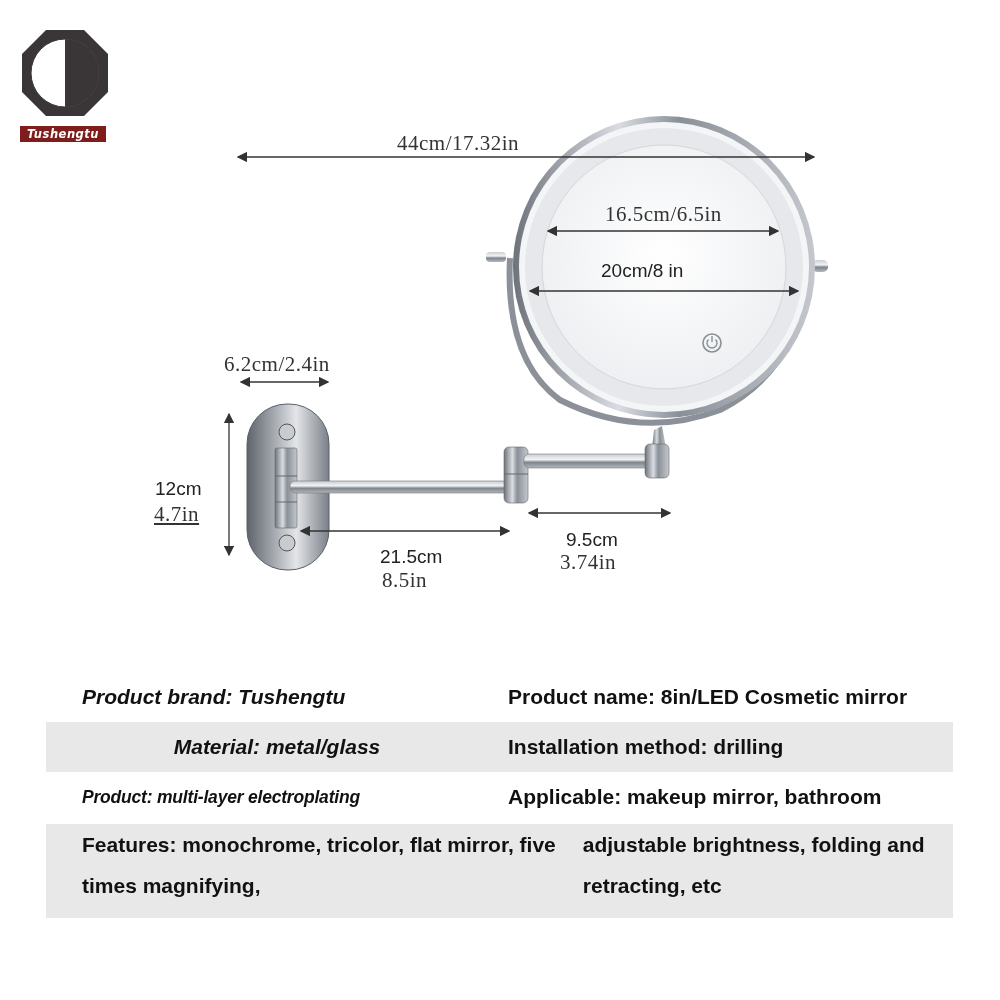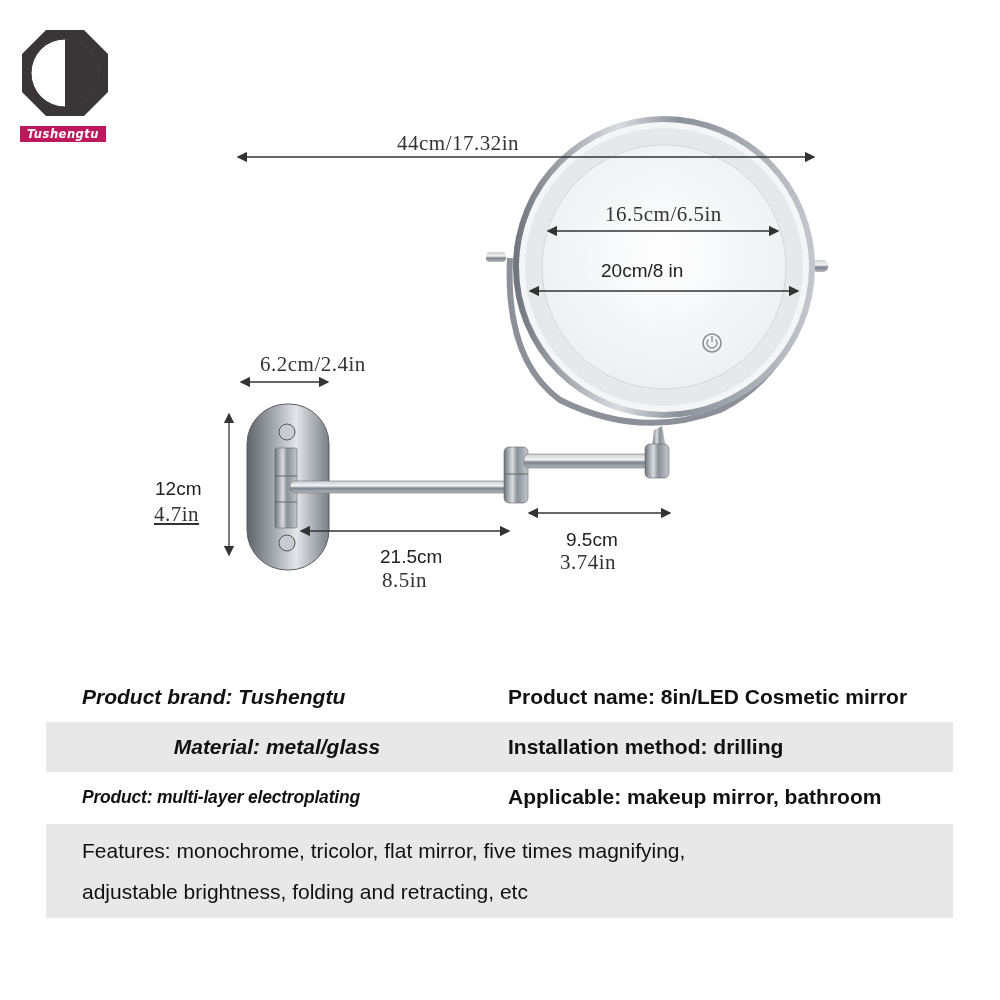--- a/index.html
+++ b/index.html
@@ -14,40 +14,40 @@
       font-family: "Liberation Serif", "DejaVu Serif", serif;
       font-size: 21px; color: #333; letter-spacing: 0.5px; white-space: nowrap;
     }
     .sans-label {
       font-family: "Liberation Sans", sans-serif;
       font-size: 19px; color: #222; white-space: nowrap;
     }
     
     .logo-badge {
       left: 20px; top: 126px; width: 86px; height: 16px;
-      background: #be185d; color: #fff;
+      background: #7f1d1d; color: #fff;
       font-family: "DejaVu Sans", sans-serif; font-weight: bold; font-style: italic;
       font-size: 11.5px; text-align: center; line-height: 16px; letter-spacing: 0.5px;
     }
     
     .spec-table { left: 46px; top: 672px; width: 907px; }
     .row {
       display: flex; align-items: center; height: 50px;
       font-family: "Liberation Sans", sans-serif; font-weight: bold; font-size: 21px;
       color: #111;
     }
     .row.shaded { background: #e8e8e8; text-align: center; }
     .row .c1 { width: 390px; padding-left: 36px; font-style: italic; }
     .row .c2 { padding-left: 36px; }
     .row .c1.small { font-size: 17.5px; letter-spacing: -0.2px; }
     .features {
       background: #e8e8e8; margin-top: 2px; height: 94px;
       padding-left: 36px; box-sizing: border-box;
-      font-weight: normal; font-size: 21px; color: #111;
-      display: flex; flex-direction: column; justify-content: center; line-height: 41px;
+      font-weight: bold; font-size: 21px; color: #111;
+      display: flex; justify-content: center; line-height: 41px;
     }
   </style>
 </head>
 <body>
 
 <div class="abs" style="left:18px;top:26px;width:90px;height:120px;">
   <svg width="90" height="90" viewBox="0 0 90 90" style="position:absolute;left:2px;top:2px;">
     <polygon points="26,2 64,2 88,26 88,64 64,88 26,88 2,64 2,26" fill="#3a3637"></polygon>
     <circle cx="45" cy="45" r="34" fill="#ffffff"></circle>
     <path d="M45,11 A34,34 0 0 1 45,79 Z" fill="#3a3637"></path>
@@ -124,21 +124,21 @@
   <line x1="530" y1="291" x2="798" y2="291" stroke="#333" stroke-width="1.3" marker-start="url(#ah)" marker-end="url(#ah)"></line>
   <line x1="241" y1="382" x2="328" y2="382" stroke="#333" stroke-width="1.3" marker-start="url(#ah)" marker-end="url(#ah)"></line>
   <line x1="229" y1="414" x2="229" y2="555" stroke="#333" stroke-width="1.3" marker-start="url(#ah)" marker-end="url(#ah)"></line>
   <line x1="301" y1="531" x2="509" y2="531" stroke="#333" stroke-width="1.3" marker-start="url(#ah)" marker-end="url(#ah)"></line>
   <line x1="529" y1="513" x2="670" y2="513" stroke="#333" stroke-width="1.3" marker-start="url(#ah)" marker-end="url(#ah)"></line>
 </svg>
 
 <div class="abs serif-label" style="left:397px;top:131px;">44cm/17.32in</div>
 <div class="abs serif-label" style="left:593px;top:202px;margin-left:12px;">16.5cm/6.5in</div>
 <div class="abs sans-label" style="left:601px;top:260px;">20cm/8 in</div>
-<div class="abs serif-label" style="left:224px;top:352px;margin-left:36px;">6.2cm/2.4in</div>
+<div class="abs serif-label" style="left:224px;top:352px;">6.2cm/2.4in</div>
 <div class="abs sans-label" style="left:155px;top:478px;">12cm</div>
 <div class="abs serif-label" style="left:154px;top:502px;text-decoration:underline;">4.7in</div>
 <div class="abs sans-label" style="left:380px;top:546px;">21.5cm</div>
 <div class="abs serif-label" style="left:382px;top:568px;">8.5in</div>
 <div class="abs sans-label" style="left:566px;top:529px;">9.5cm</div>
 <div class="abs serif-label" style="left:560px;top:550px;">3.74in</div>
 
 <div class="abs spec-table">
   <div class="row">
     <div class="c1">Product brand:  Tushengtu</div>

